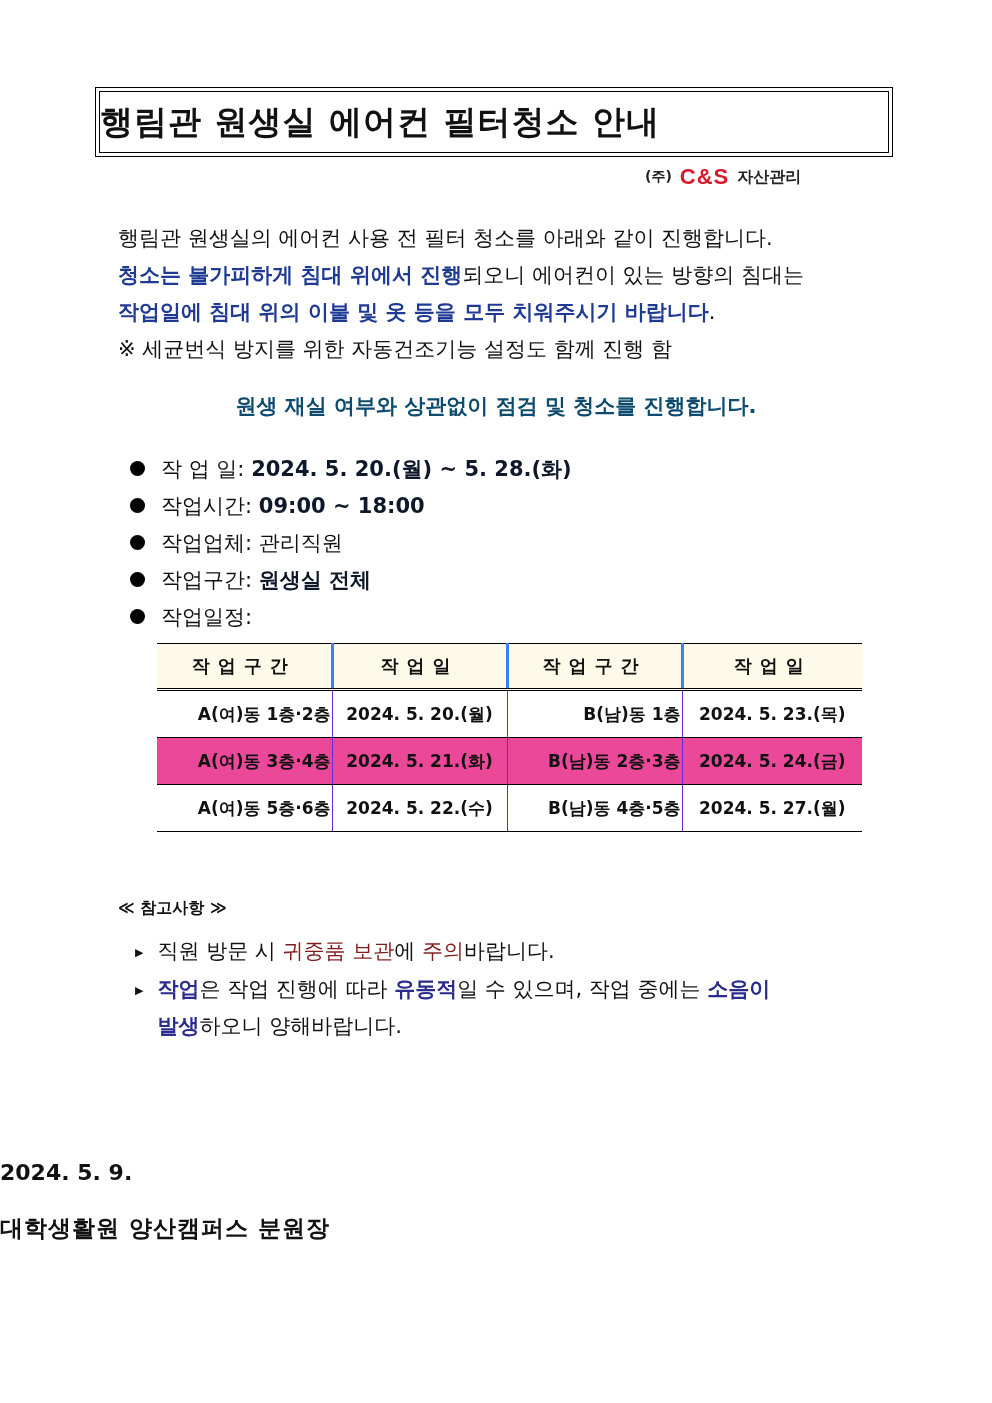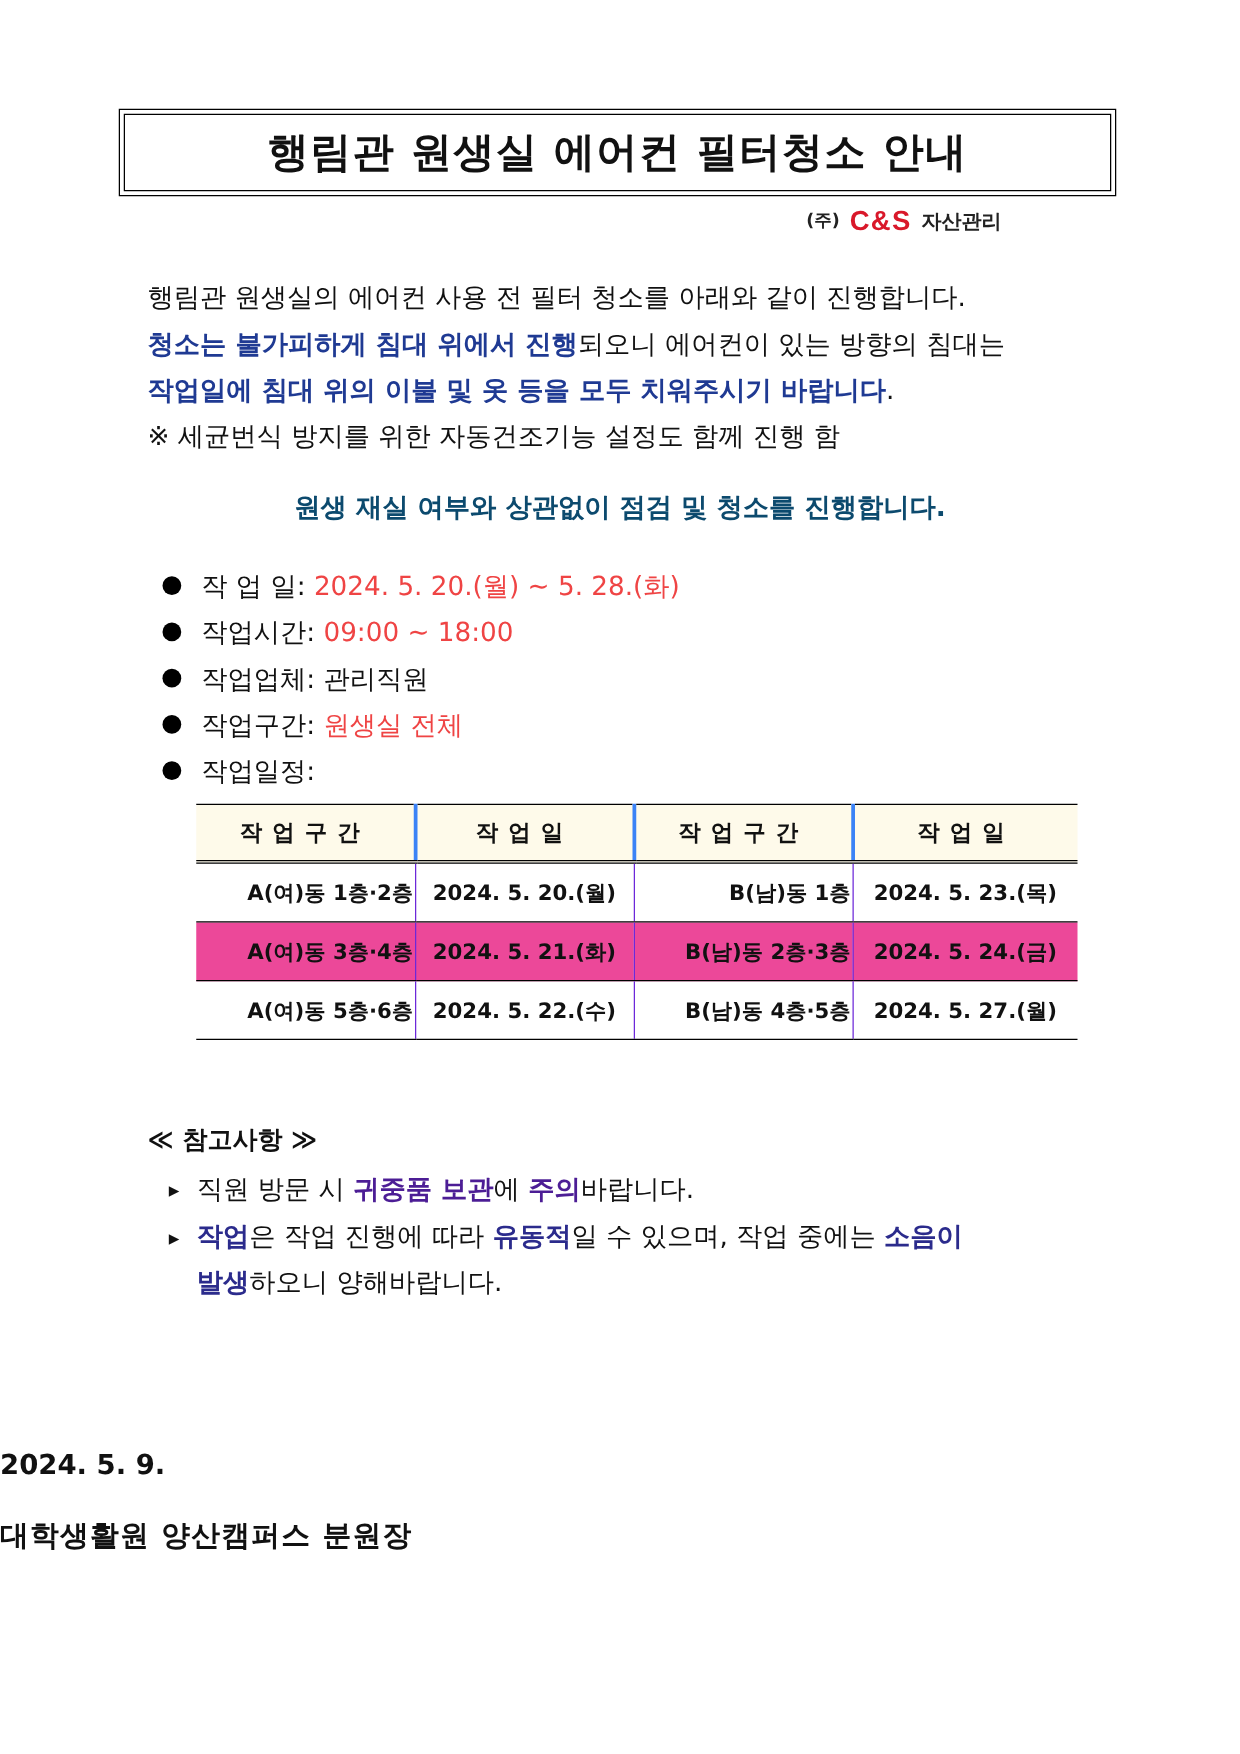--- a/index.html
+++ b/index.html
@@ -3,57 +3,57 @@
 <meta charset="utf-8">
 <style>
   html, body { margin: 0; padding: 0; background: #ffffff; }
   body { width: 992px; height: 1403px; position: relative; font-family: "DejaVu Sans", "Liberation Sans", sans-serif; color: #111; }
   .title-box {
     position: absolute; left: 95px; top: 87px; width: 798px; height: 70px;
     border: 1px solid #000; box-sizing: border-box;
   }
   .title-inner {
     position: absolute; left: 3px; top: 3px; right: 3px; bottom: 3px;
-    border: 1px solid #000; display: flex; align-items: center; justify-content: center;
+    border: 1px solid #000; display: flex; align-items: center; 
   }
   .title-text { font-size: 33px; font-weight: bold; letter-spacing: 1px; }
   .company-logo { position: absolute; left: 645px; top: 165px; height: 24px; display: flex; align-items: center; gap: 8px; }
   .logo-prefix { font-size: 14px; font-weight: bold; color: #222; }
   .logo-cs { font-size: 22px; font-weight: bold; color: #d9182a; letter-spacing: 1px; font-family: "Liberation Sans", sans-serif; }
   .logo-suffix { font-size: 16px; font-weight: bold; color: #222; }
 
   .para { position: absolute; left: 118px; width: 760px; font-size: 21px; line-height: 37px; }
   .blue { color: #1f3a93; font-weight: bold; }
   .green-line { position: absolute; left: 0; width: 992px; top: 392px; text-align: center; color: #0c4a6e; font-weight: bold; font-size: 21px; }
 
   .bullets { position: absolute; left: 130px; top: 450px; }
   .bullet { display: flex; align-items: center; height: 37px; font-size: 21px; }
   .dot { width: 15px; height: 15px; border-radius: 50%; background: #000; margin-right: 16px; }
-  .red { color: #ef4444; font-weight: normal; }
+  .red { color: #0f172a; font-weight: bold; }
 
   table.schedule {
     position: absolute; left: 157px; top: 643px; width: 705px;
     border-collapse: collapse; font-size: 17px; font-weight: bold;
   }
   table.schedule th {
     background: #fefaea; height: 42px; font-size: 18px; letter-spacing: 8px;
     border-top: 1px solid #000; border-bottom: 3px double #000;
     border-left: 3px solid #3b82f6;
   }
   table.schedule th:first-child, table.schedule td:first-child { border-left: none; }
   table.schedule td {
     height: 44px; border-bottom: 1px solid #000; border-left: 1px solid #6d28d9; text-align: center;
   }
   table.schedule td.zone { text-align: right; padding-left: 14px; }
   table.schedule tr.alt td { background: #ec4899; }
 
-  .notes-title { position: absolute; left: 118px; top: 898px; font-size: 20px; font-weight: bold; }
+  .notes-title { position: absolute; left: 118px; top: 898px; font-size: 16px; font-weight: bold; }
   .note { position: absolute; left: 135px; font-size: 21px; line-height: 37px; width: 720px; display: flex; }
   .tri { font-size: 11px; margin-right: 14px; margin-top: 1px; }
-  .dkred { color: #4c1d95; font-weight: bold; }
+  .dkred { color: #7f1d1d; font-weight: normal; }
   .navy { color: #2b2b8c; font-weight: bold; }
 
   .footer-date { position: absolute; left: 0; width: 992px; top: 1160px; font-size: 22px; font-weight: bold; }
   .footer-org { position: absolute; left: 0; width: 992px; top: 1213px; text-align: left; font-size: 23px; font-weight: bold; letter-spacing: 1px; }
 </style>
 </head>
 <body>
 
 <div class="title-box">
   <div class="title-inner">

